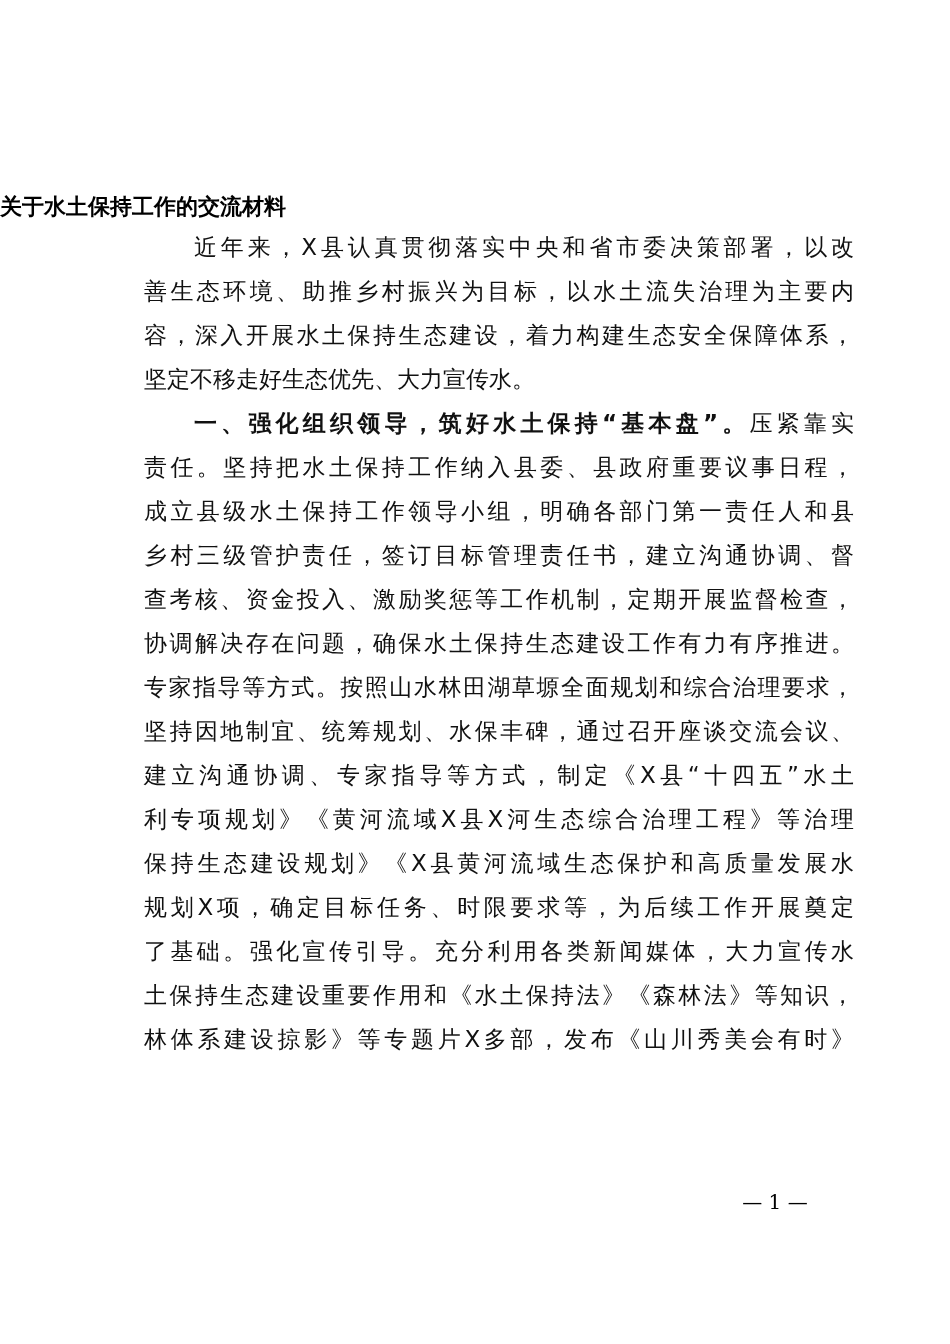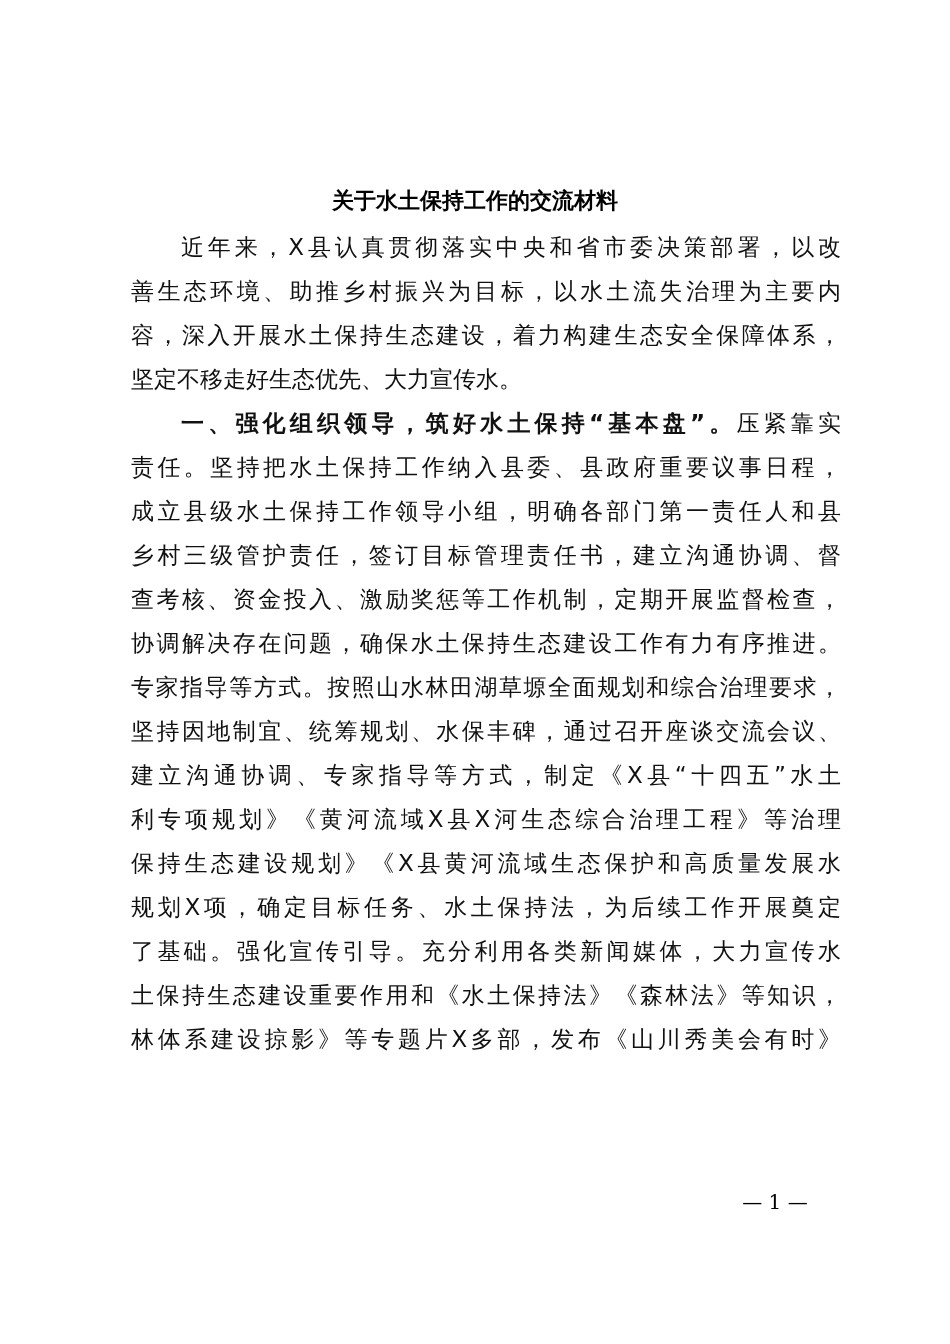--- a/index.html
+++ b/index.html
@@ -1,24 +1,24 @@
 <!DOCTYPE html>
 <html><head>
 <meta charset="utf-8">
 <style>
   html, body { margin: 0; padding: 0; background: #ffffff; }
   body { width: 950px; height: 1344px; position: relative; overflow: hidden; }
   .page { position: absolute; left: 0; top: 0; width: 950px; height: 1344px; background: #fff; }
   .title {
-    position: absolute; left: 0; width: 950px; top: 186px;
-    text-align: center; font-family: "DejaVu Serif", serif; font-weight: bold;
+    position: absolute; left: 0; width: 950px; top: 192px;
+    font-family: "DejaVu Serif", serif; font-weight: bold;
     font-size: 22px; color: #000; letter-spacing: 0px;
   }
   .body {
-    position: absolute; left: 131px; top: 225px; width: 710px;
+    position: absolute; left: 144px; top: 225px; width: 710px;
     font-family: "DejaVu Sans", sans-serif; font-size: 23px; color: #111;
   }
   .line {
     height: 44px; line-height: 44px; white-space: nowrap;
     text-align: justify; text-align-last: justify; letter-spacing: 0;
   }
   .line.last { text-align-last: left; }
   .indent { padding-left: 50px; }
   .bold { font-weight: bold; }
   .pagenum {
@@ -43,20 +43,20 @@
     <div class="line">责任。坚持把水土保持工作纳入县委、县政府重要议事日程，</div>
     <div class="line">成立县级水土保持工作领导小组，明确各部门第一责任人和县</div>
     <div class="line">乡村三级管护责任，签订目标管理责任书，建立沟通协调、督</div>
     <div class="line">查考核、资金投入、激励奖惩等工作机制，定期开展监督检查，</div>
     <div class="line">协调解决存在问题，确保水土保持生态建设工作有力有序推进。</div>
     <div class="line">专家指导等方式。按照山水林田湖草塬全面规划和综合治理要求，</div>
     <div class="line">坚持因地制宜、统筹规划、水保丰碑，通过召开座谈交流会议、</div>
     <div class="line">建立沟通协调、专家指导等方式，制定《X县“十四五”水土</div>
     <div class="line">利专项规划》《黄河流域X县X河生态综合治理工程》等治理</div>
     <div class="line">保持生态建设规划》《X县黄河流域生态保护和高质量发展水</div>
-    <div class="line">规划X项，确定目标任务、水土保持法，为后续工作开展奠定</div>
+    <div class="line">规划X项，确定目标任务、时限要求等，为后续工作开展奠定</div>
     <div class="line">了基础。强化宣传引导。充分利用各类新闻媒体，大力宣传水</div>
     <div class="line">土保持生态建设重要作用和《水土保持法》《森林法》等知识，</div>
     <div class="line">林体系建设掠影》等专题片X多部，发布《山川秀美会有时》</div>
   </div>
 
   <div class="pagenum">— 1 —</div>
 </div>
 
 </body></html>

